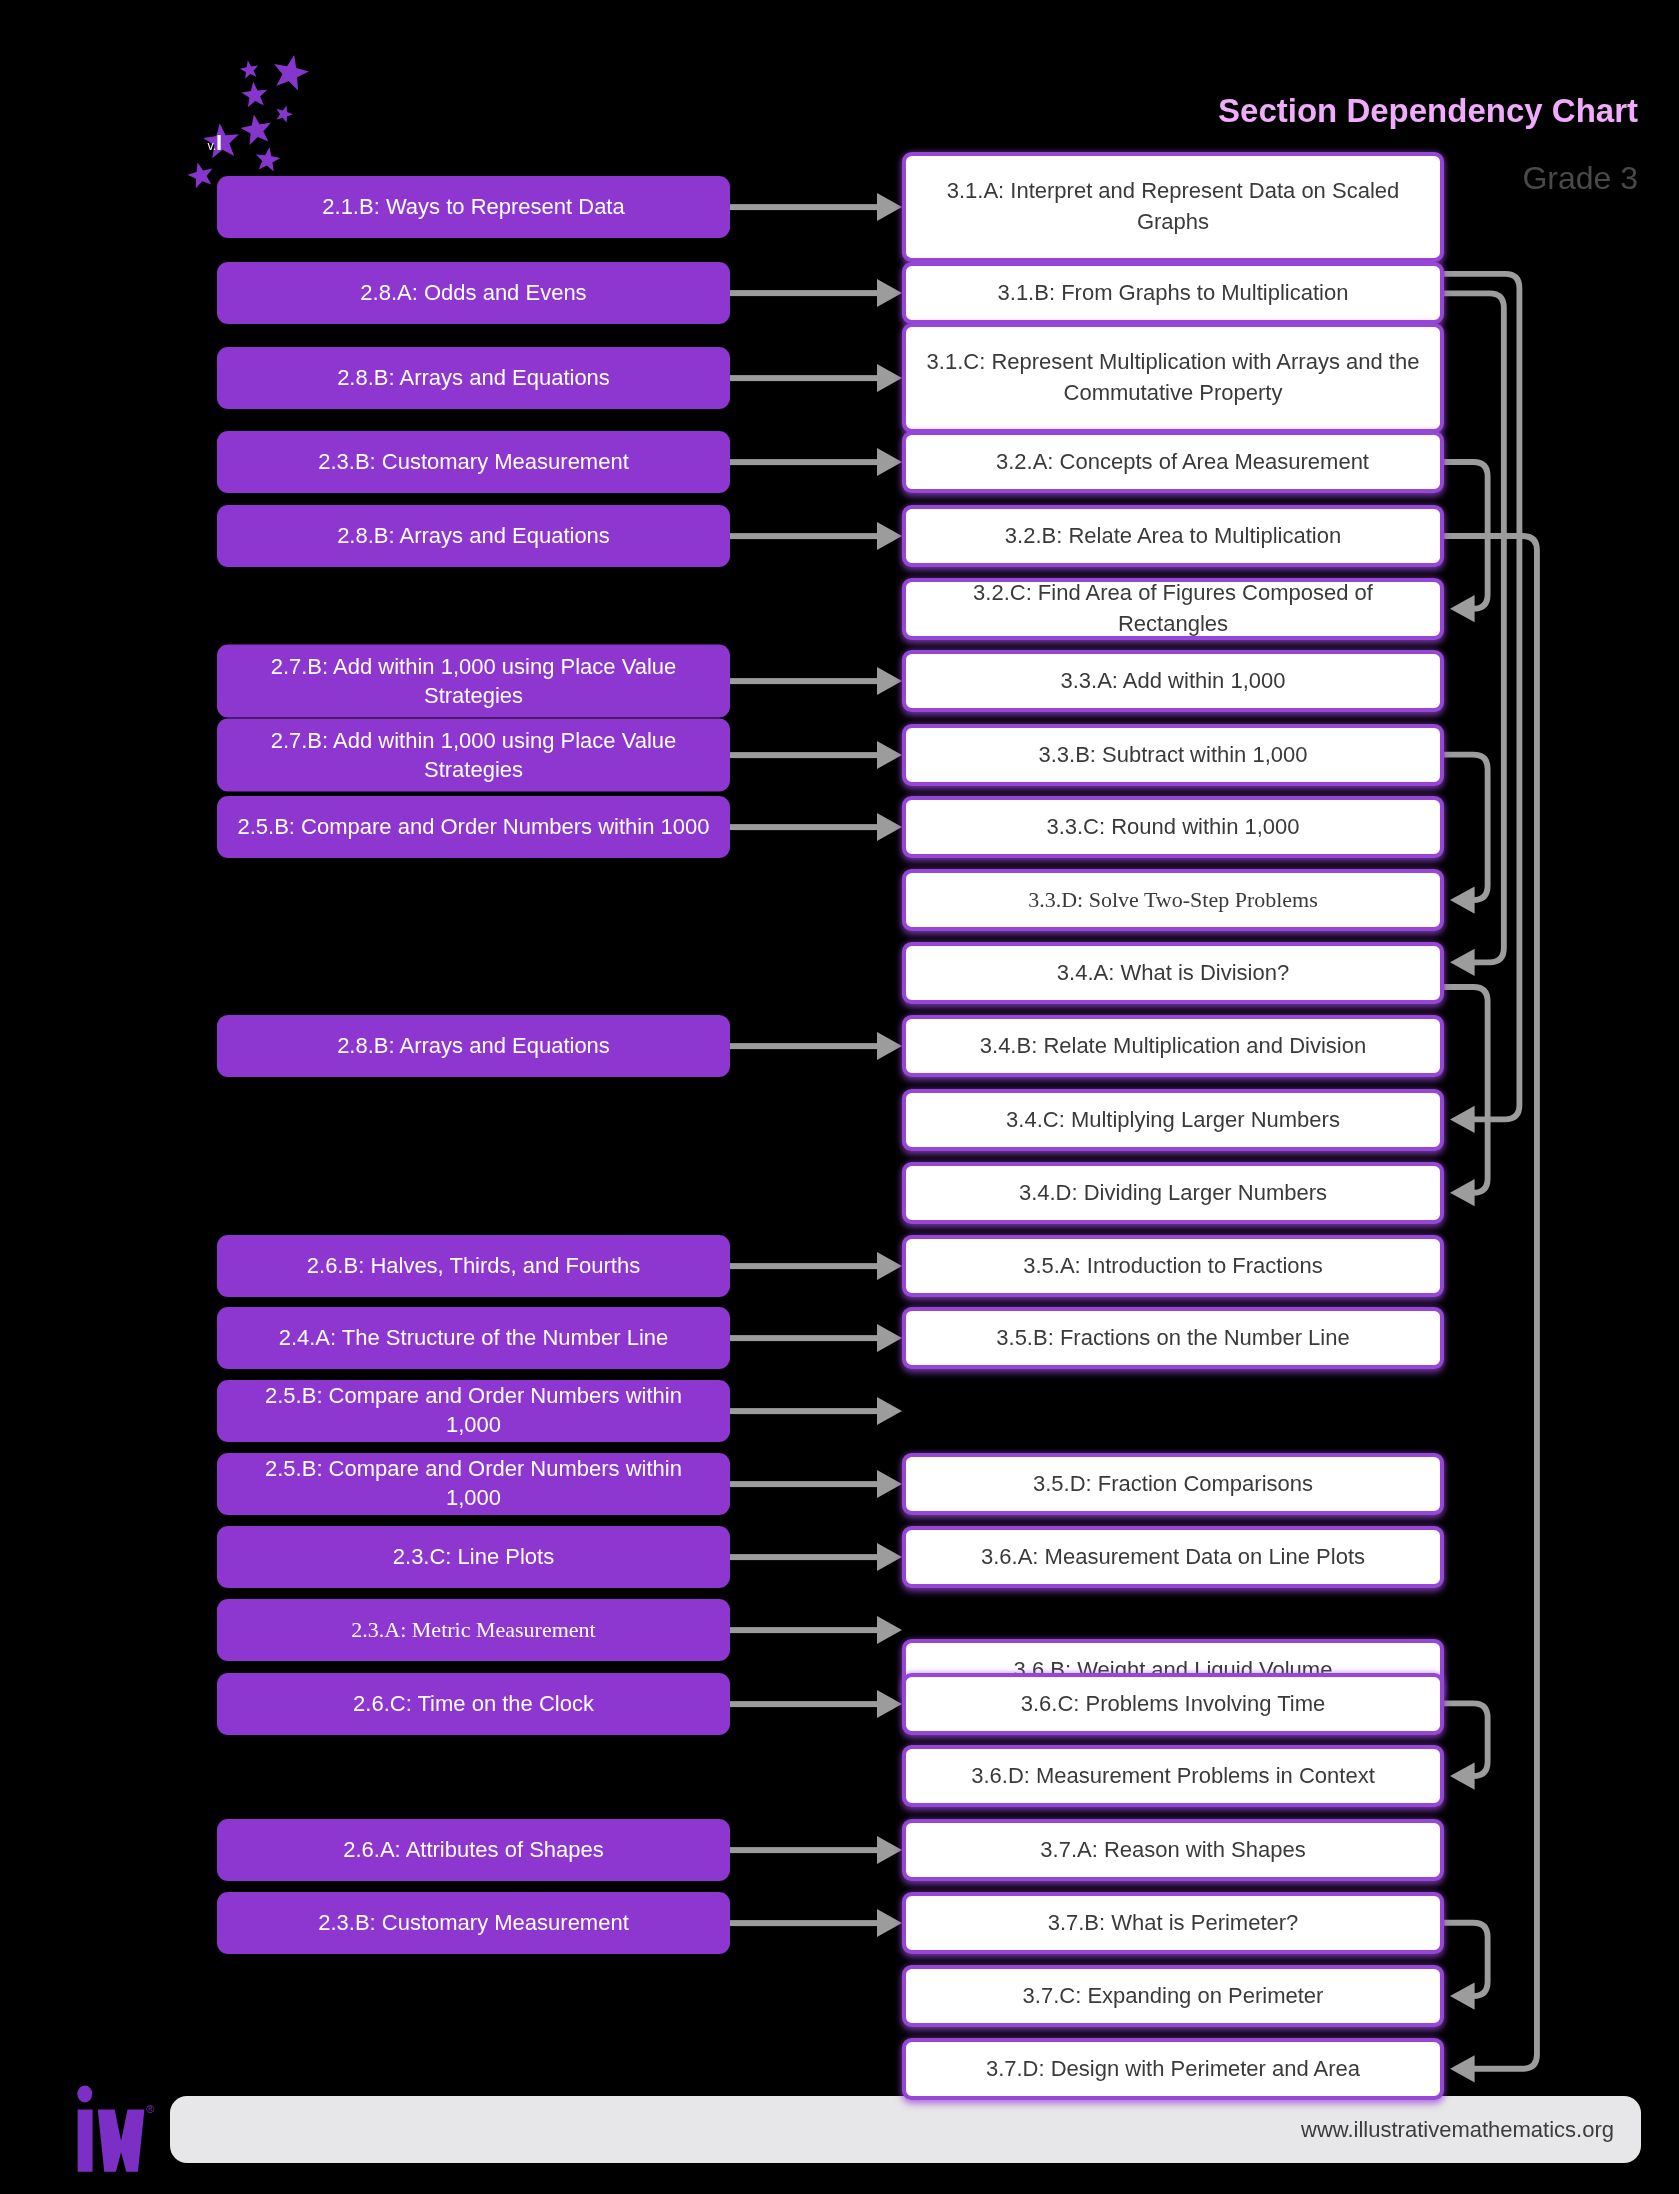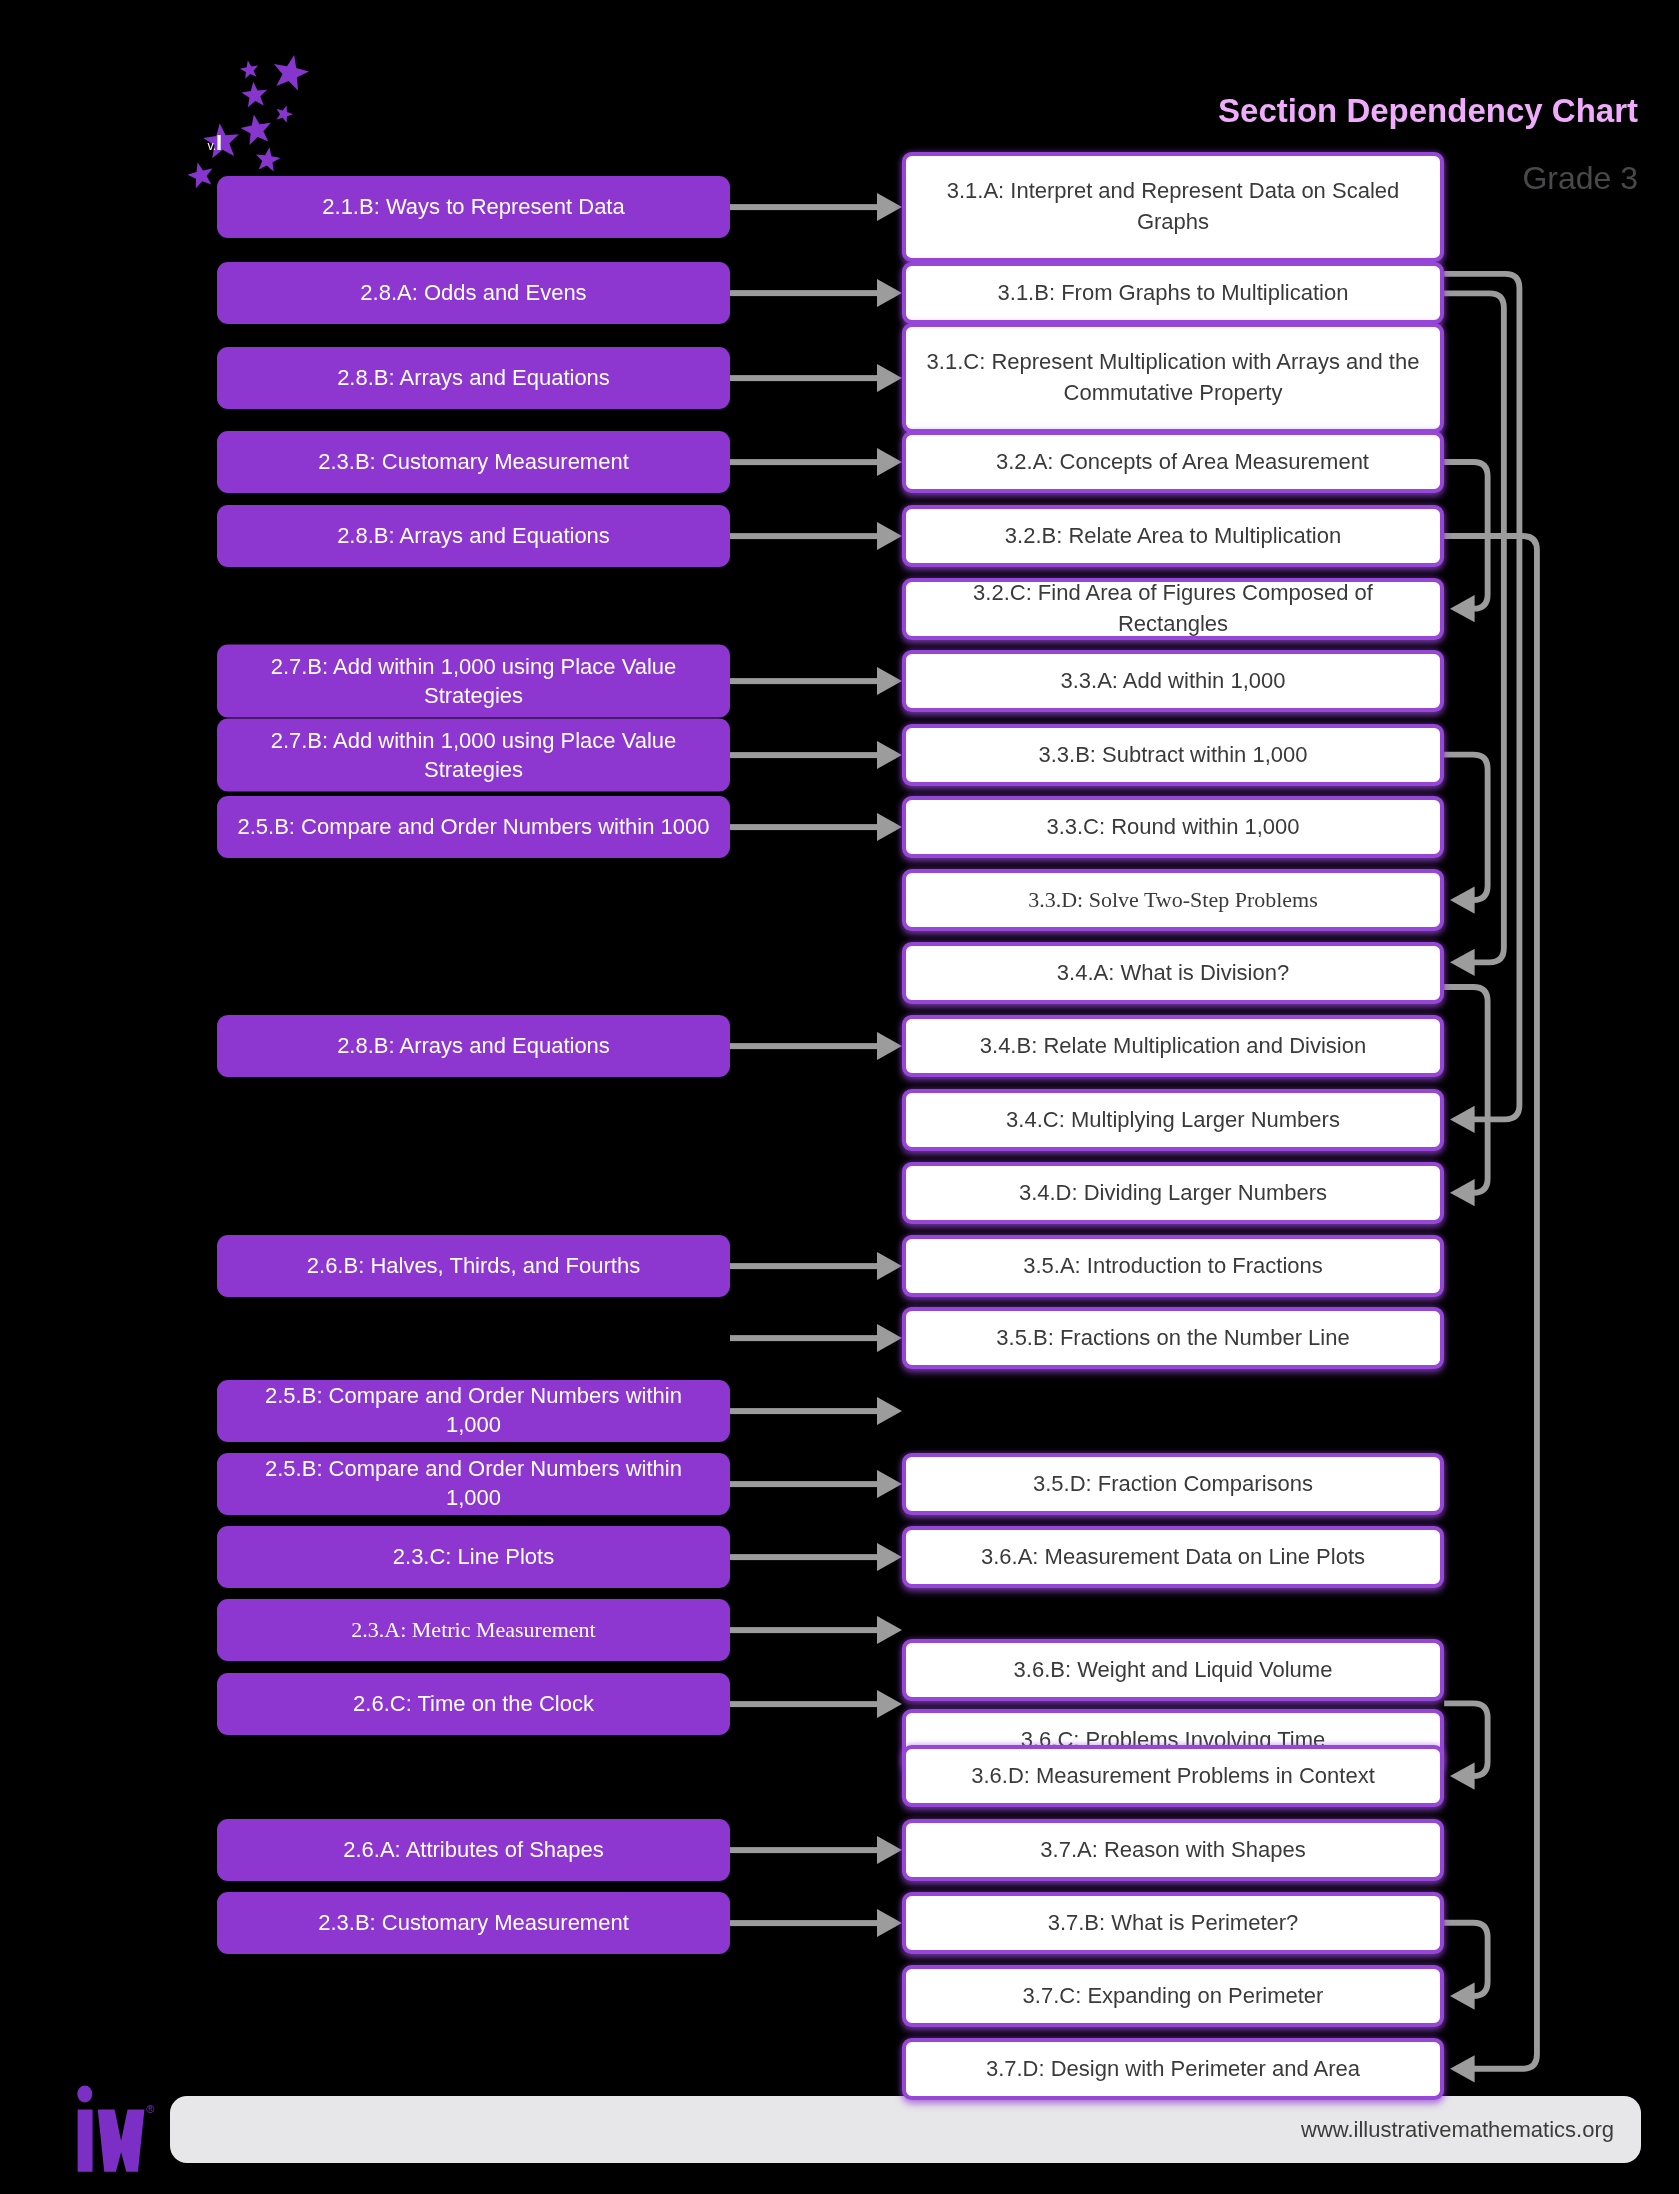--- a/index.html
+++ b/index.html
@@ -145,20 +145,21 @@
     <div class="pbox" style="top: 1046px;">2.8.B: Arrays and Equations</div>
     <div class="harrow" style="top: 1046px;"></div>
     <div class="hhead" style="top: 1046px;"></div>
     <div class="wbox" style="top: 1046px;">3.4.B: Relate Multiplication and Division</div>
     <div class="wbox" style="top: 1120px;">3.4.C: Multiplying Larger Numbers</div>
     <div class="wbox" style="top: 1193px;">3.4.D: Dividing Larger Numbers</div>
     <div class="pbox" style="top: 1266px;">2.6.B: Halves, Thirds, and Fourths</div>
     <div class="harrow" style="top: 1266px;"></div>
     <div class="hhead" style="top: 1266px;"></div>
     <div class="wbox" style="top: 1266px;">3.5.A: Introduction to Fractions</div>
+    <div class="pbox" style="top: 1338px;">2.4.A: The Structure of the Number Line</div>
     <div class="harrow" style="top: 1338px;"></div>
     <div class="hhead" style="top: 1338px;"></div>
     <div class="wbox" style="top: 1338px;">3.5.B: Fractions on the Number Line</div>
     <div class="pbox" style="top: 1411px;">2.5.B: Compare and Order Numbers within 1,000</div>
     <div class="harrow" style="top: 1411px;"></div>
     <div class="hhead" style="top: 1411px;"></div>
     <div class="pbox" style="top: 1484px;">2.5.B: Compare and Order Numbers within 1,000</div>
     <div class="harrow" style="top: 1484px;"></div>
     <div class="hhead" style="top: 1484px;"></div>
     <div class="wbox" style="top: 1484px;">3.5.D: Fraction Comparisons</div>
@@ -166,21 +167,21 @@
     <div class="harrow" style="top: 1557px;"></div>
     <div class="hhead" style="top: 1557px;"></div>
     <div class="wbox" style="top: 1557px;">3.6.A: Measurement Data on Line Plots</div>
     <div class="pbox" style="top: 1630px; font-family: Liberation Serif, serif;">2.3.A: Metric Measurement</div>
     <div class="harrow" style="top: 1630px;"></div>
     <div class="hhead" style="top: 1630px;"></div>
     <div class="wbox" style="top: 1630px; margin-top: 40px;">3.6.B: Weight and Liquid Volume</div>
     <div class="pbox" style="top: 1704px;">2.6.C: Time on the Clock</div>
     <div class="harrow" style="top: 1704px;"></div>
     <div class="hhead" style="top: 1704px;"></div>
-    <div class="wbox" style="top: 1740px;">3.6.C: Problems Involving Time</div>
+    <div class="wbox" style="top: 1704px;">3.6.C: Problems Involving Time</div>
     <div class="wbox" style="top: 1776px;">3.6.D: Measurement Problems in Context</div>
     <div class="pbox" style="top: 1850px;">2.6.A: Attributes of Shapes</div>
     <div class="harrow" style="top: 1850px;"></div>
     <div class="hhead" style="top: 1850px;"></div>
     <div class="wbox" style="top: 1850px;">3.7.A: Reason with Shapes</div>
     <div class="pbox" style="top: 1923px;">2.3.B: Customary Measurement</div>
     <div class="harrow" style="top: 1923px;"></div>
     <div class="hhead" style="top: 1923px;"></div>
     <div class="wbox" style="top: 1923px;">3.7.B: What is Perimeter?</div>
     <div class="wbox" style="top: 1996px;">3.7.C: Expanding on Perimeter</div>

